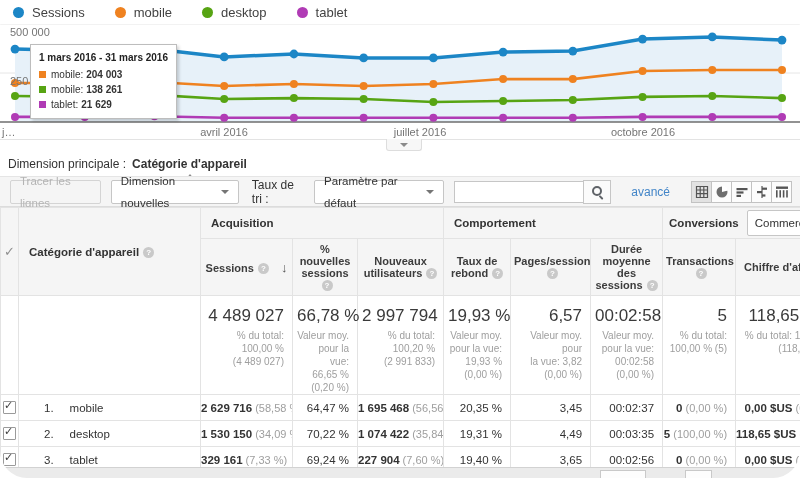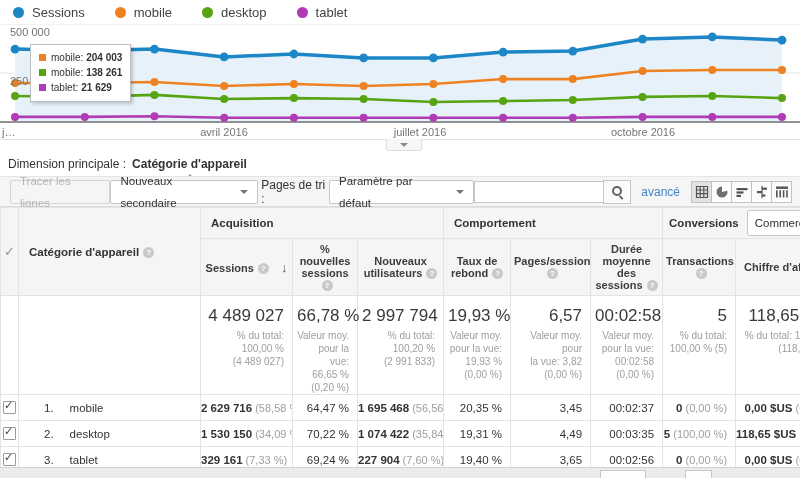--- a/index.html
+++ b/index.html
@@ -1,17 +1,17 @@
 <!DOCTYPE html>
 <html><head>
 <meta charset="utf-8">
 <style>
   html,body{margin:0;padding:0;background:#fff;}
   #stage{position:relative;width:800px;height:478px;overflow:hidden;background:#fff;
-         font-family:"Liberation Sans",sans-serif;color:#333;font-size:12px;}
+         font-family:"Liberation Sans",sans-serif;color:#333;font-size:12px;border-radius:27px;}
 
   
   #legend{position:absolute;top:0;left:0;width:800px;height:24px;display:flex;align-items:center;
           padding-left:13px;gap:30px;box-sizing:border-box;background:#fff;}
   .legend-item{display:flex;align-items:center;gap:8px;}
   .legend-dot{width:11px;height:11px;border-radius:50%;}
   .legend-label{font-size:13px;color:#424242;}
 
   
   #chart-svg{position:absolute;top:24px;left:0;}
@@ -32,21 +32,21 @@
 
   
   #dimension-bar{position:absolute;top:153px;left:8px;height:22px;display:flex;align-items:center;font-size:12px;}
   #dim-selected{font-weight:bold;margin-left:6px;position:relative;cursor:pointer;}
   #dim-selected .dimcaret{position:absolute;left:50%;bottom:-8px;margin-left:-4px;width:0;height:0;
         border-left:4px solid transparent;border-right:4px solid transparent;border-bottom:5px solid #8a8a8a;}
 
   
   #toolbar{position:absolute;top:176px;left:0;width:800px;height:31px;background:#f5f5f5;
            border-top:1px solid #e5e5e5;border-bottom:1px solid #dcdcdc;display:flex;align-items:center;
-           padding:0 8px 0 10px;box-sizing:border-box;gap:0;}
+           padding:0 8px 0 10px;box-sizing:border-box;gap:10px;}
   .tb-btn{height:24px;line-height:22px;background:#fff;border:1px solid #c6c6c6;border-radius:2px;
           padding:0 9px;font-size:11.5px;color:#333;display:inline-flex;align-items:center;cursor:pointer;box-sizing:border-box;}
   .tb-btn .caret-down{margin-left:14px;border-top-color:#757575;}
   .tb-btn.disabled{background:#f5f5f5;color:#b4b4b4;border-color:#d4d4d4;cursor:default;}
   .tb-label{font-size:12px;color:#333;margin-left:3px;}
   #search-group{margin-left:auto;display:flex;align-items:center;}
   #search-input{width:118px;height:20px;border:1px solid #c6c6c6;background:#fff;font-size:12px;padding:0 5px;outline:none;}
   #search-btn{width:26px;height:22px;border:1px solid #c6c6c6;background:#fbfbfb;margin-left:-1px;
               display:flex;align-items:center;justify-content:center;cursor:pointer;}
   .mag{position:relative;width:13px;height:13px;display:inline-block;}
@@ -191,20 +191,21 @@
       <div class="y-label" style="top: 75px;">250 000</div>
     </div>
   <div id="x-labels">
       <div class="x-label" style="left: 2px;">j…</div>
       <div class="x-label" style="left: 224px; transform: translateX(-50%);">avril 2016</div>
       <div class="x-label" style="left: 420px; transform: translateX(-50%);">juillet 2016</div>
       <div class="x-label" style="left: 643px; transform: translateX(-50%);">octobre 2016</div>
     </div>
 
   <div id="tooltip">
+    <div class="tt-title">1 mars 2016 - 31 mars 2016</div>
     <div id="tt-rows">
         <div class="tt-row">
           <span class="tt-sw" style="background-color: rgb(239, 130, 32);"></span>
           <span>mobile: </span>
           <span class="tt-val">204 003</span>
         </div>
         <div class="tt-row">
           <span class="tt-sw" style="background-color: rgb(87, 164, 19);"></span>
           <span>mobile: </span>
           <span class="tt-val">138 261</span>
@@ -226,24 +227,24 @@
     <span>Dimension principale :</span>
     <span id="dim-selected">
       <span>Catégorie d'appareil</span>
       <span class="dimcaret"></span>
     </span>
   </div>
 
   <div id="toolbar">
     <span class="tb-btn disabled">Tracer les lignes</span>
     <span class="tb-btn">
-      <span>Nouveaux secondaire</span>
+      <span>Dimension nouvelles</span>
       <span class="caret-down"></span>
     </span>
-    <span class="tb-label">Pages de tri :</span>
+    <span class="tb-label">Taux de tri :</span>
     <span class="tb-btn">
       <span>Paramètre par défaut</span>
       <span class="caret-down"></span>
     </span>
 
     <span id="search-group">
       <input id="search-input" type="text" value="" style="">
       <span id="search-btn">
         <span class="mag"></span>
       </span>

